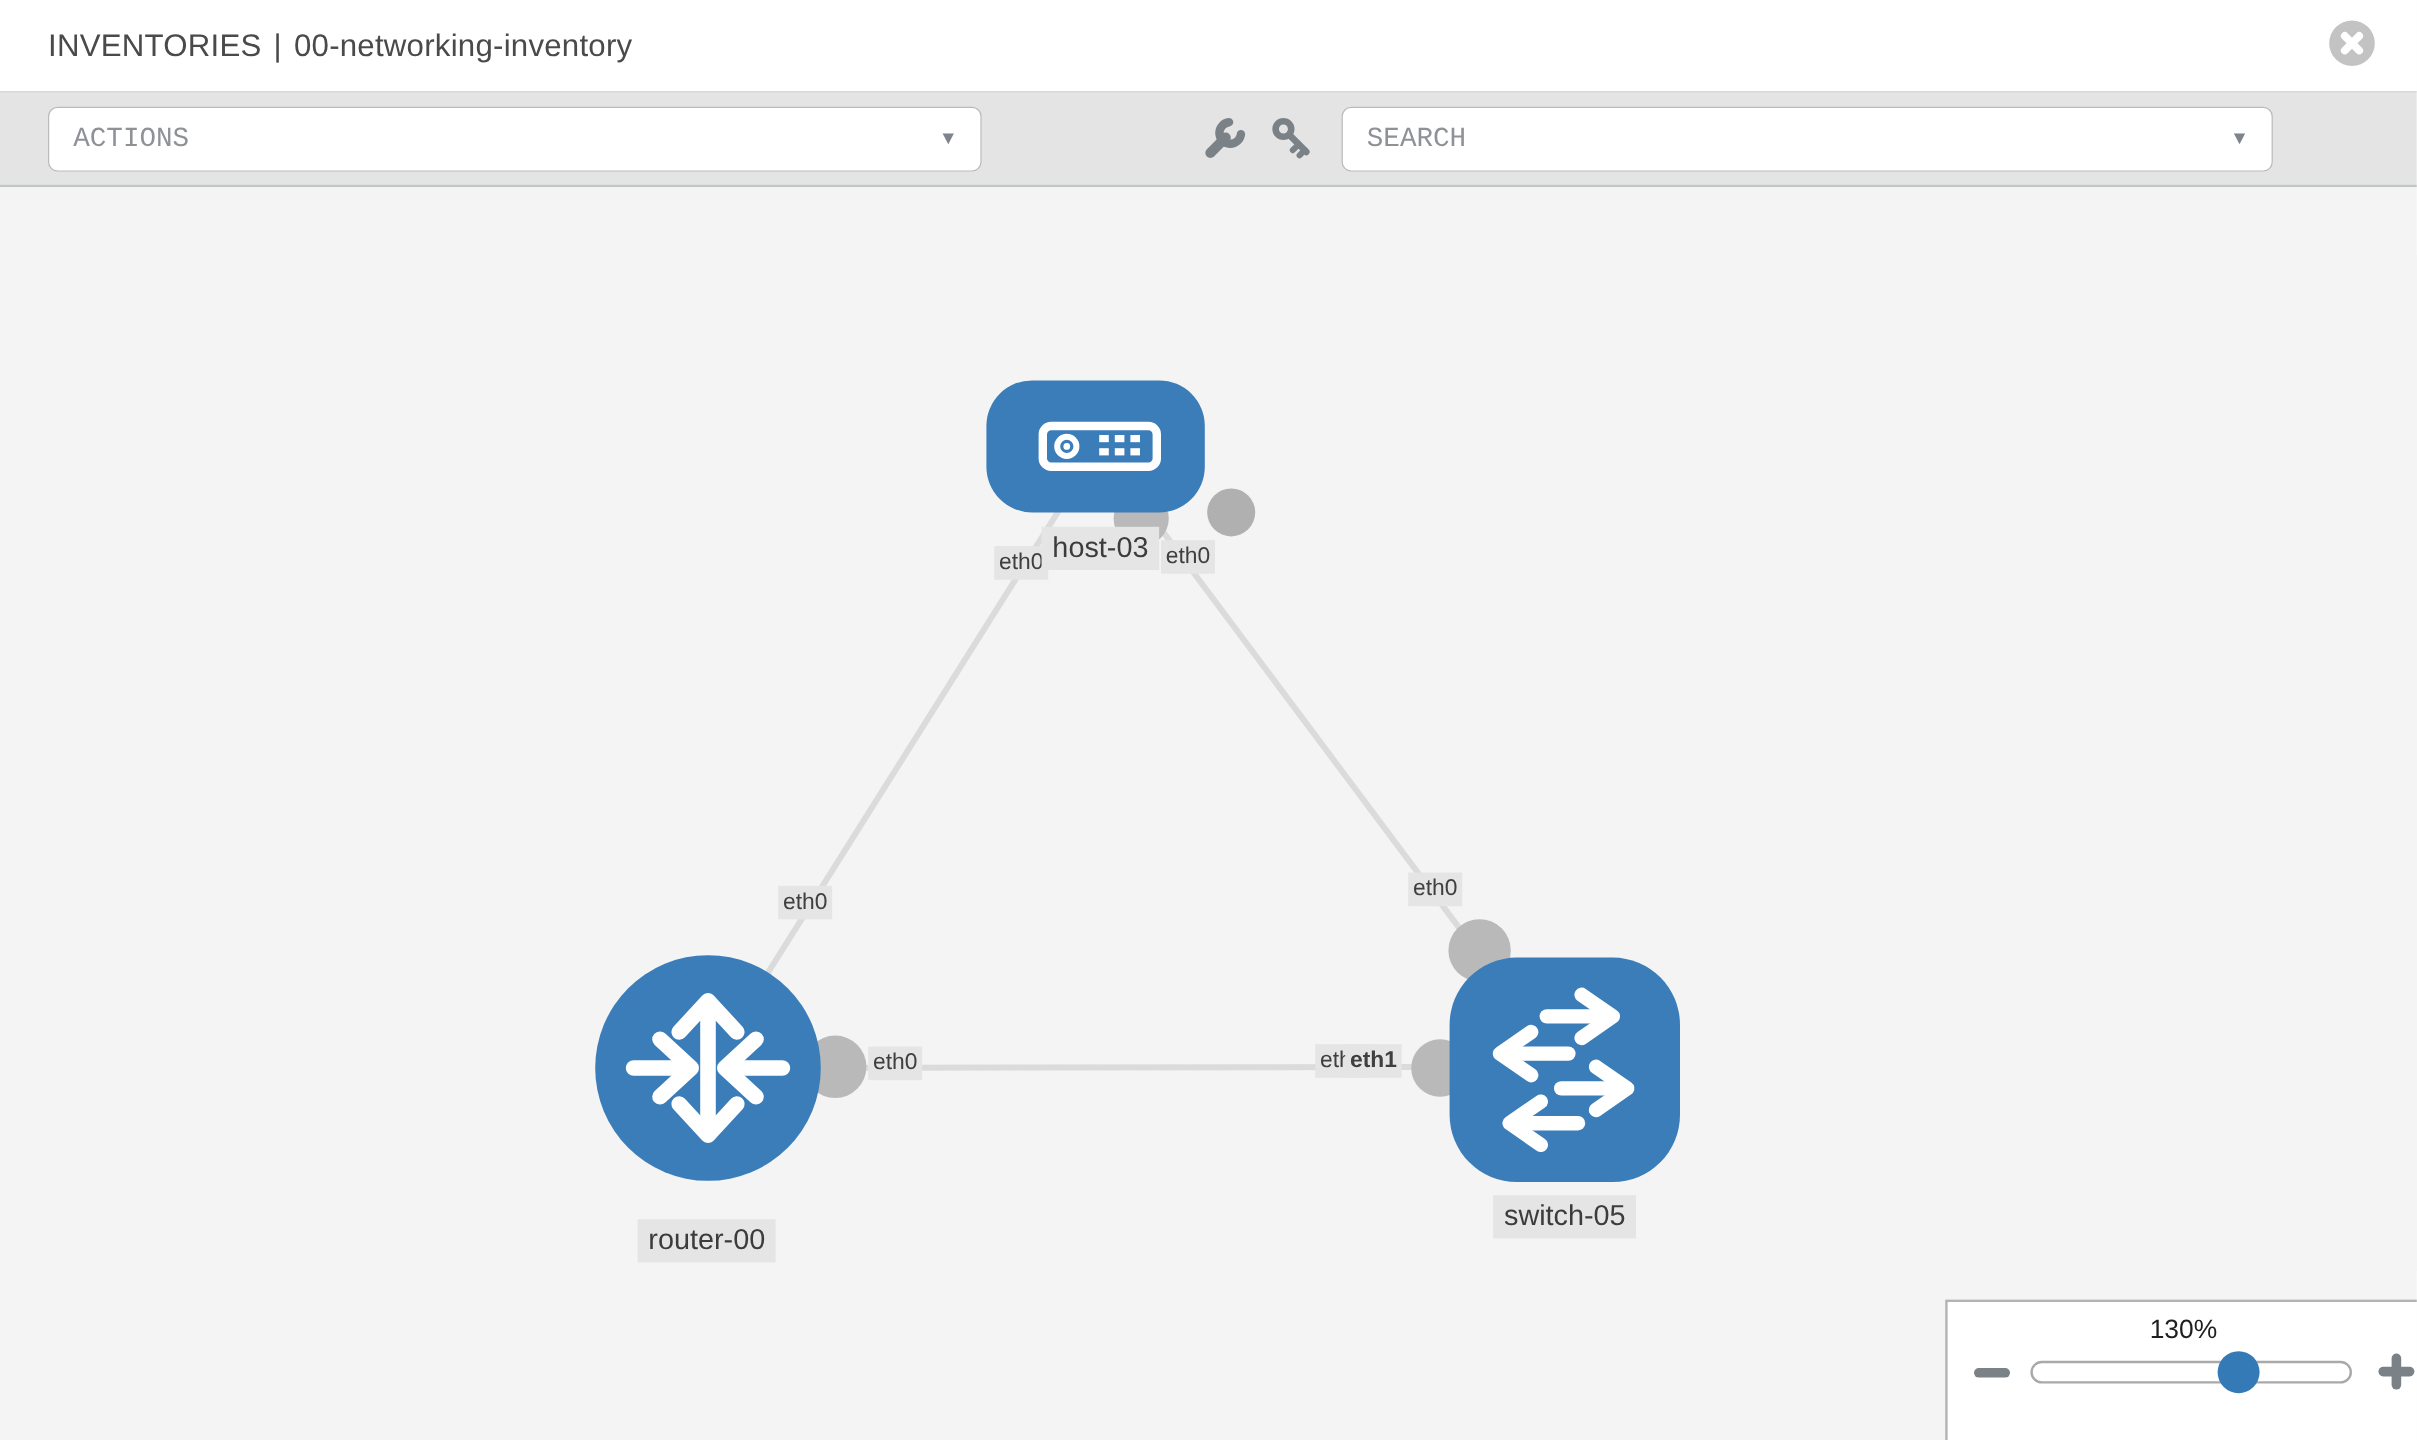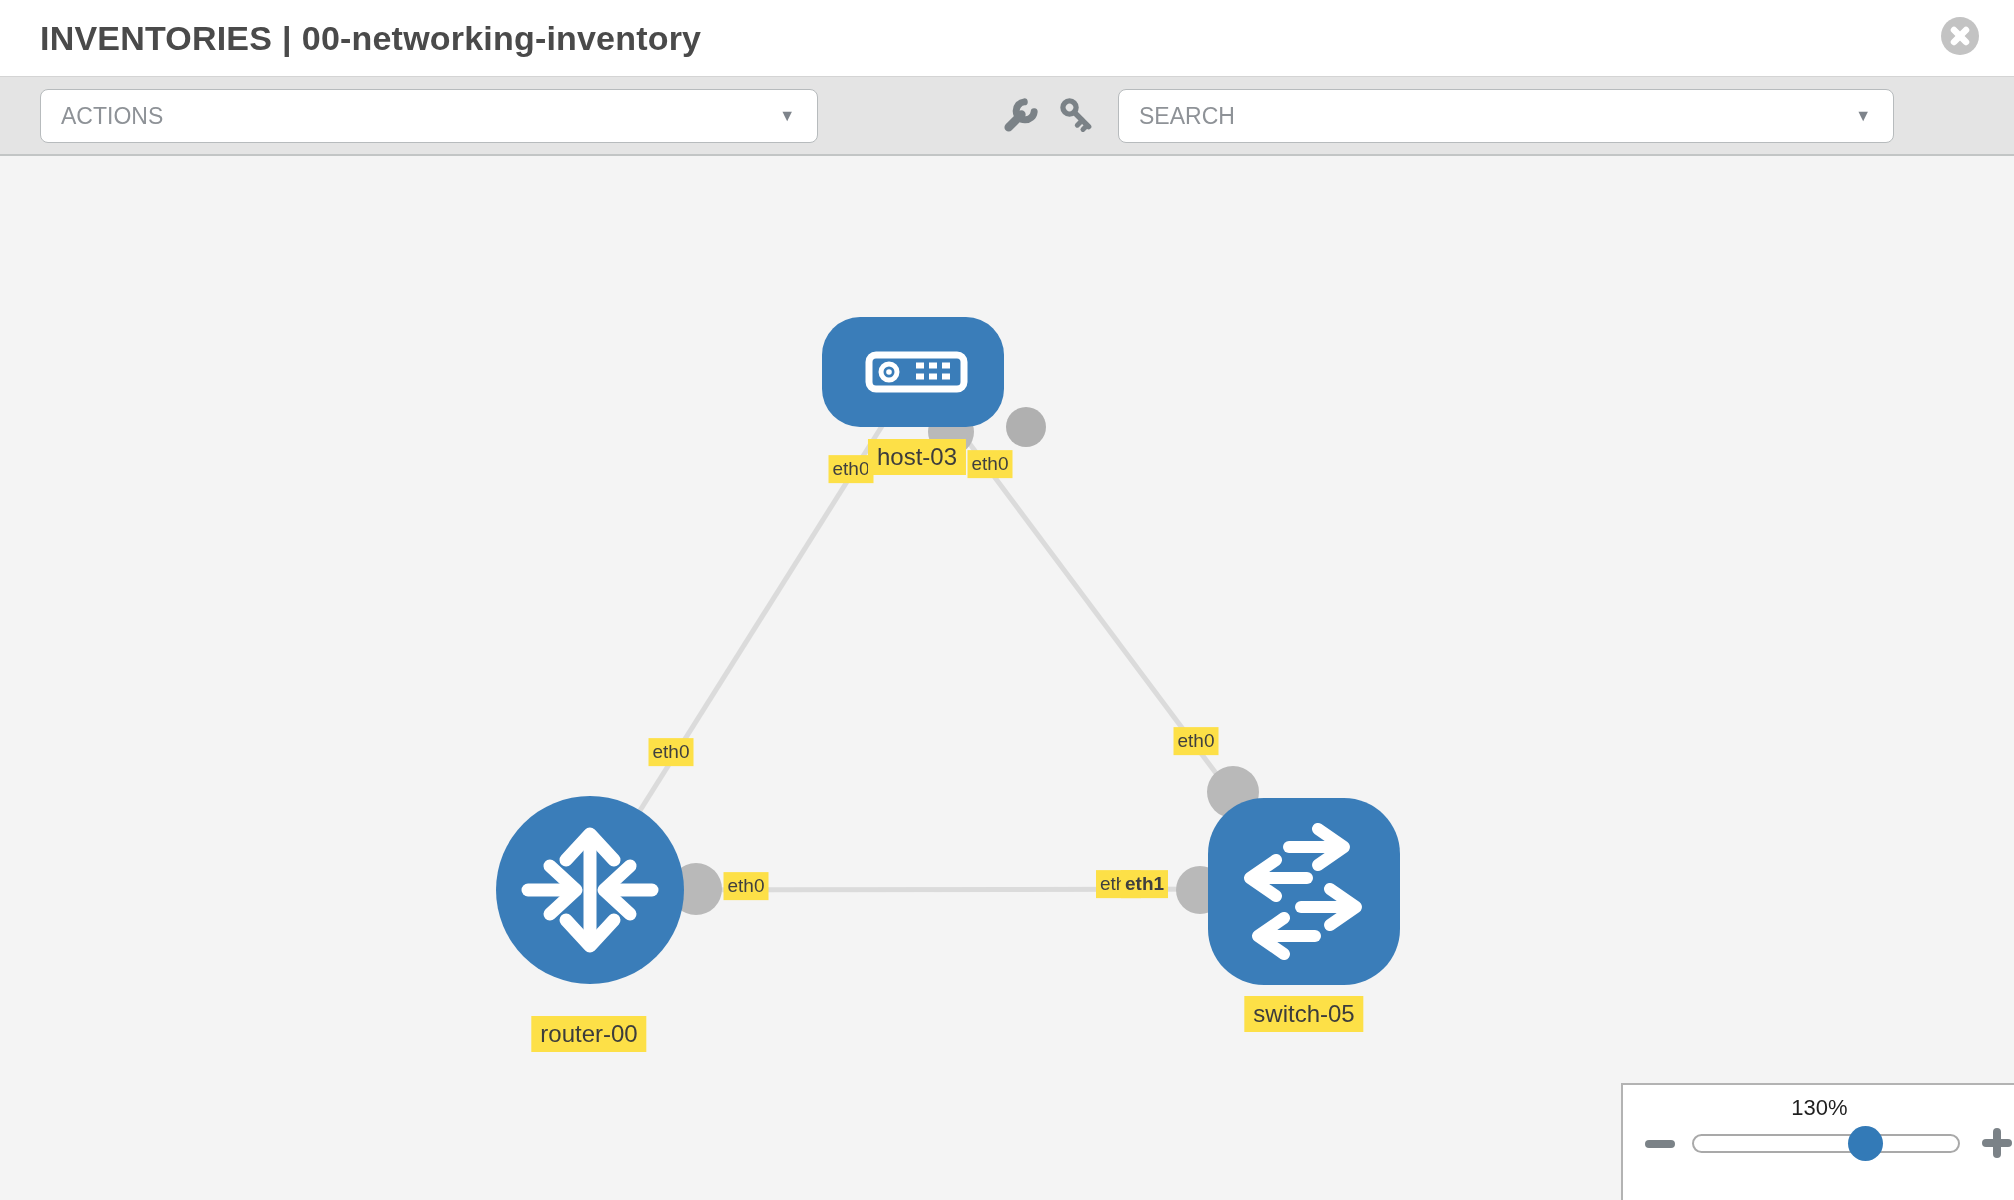--- a/index.html
+++ b/index.html
@@ -7,37 +7,37 @@
   body {
     width:2014px; height:1200px; position:relative; overflow:hidden;
     background:#ffffff; font-family:"Liberation Sans", sans-serif;
   }
 
   
   .header {
     position:absolute; top:0; left:0; width:2014px; height:76px;
     background:#ffffff; display:flex; align-items:center; padding-left:40px;
   }
-  .title { font-size:34px; font-weight:bold; color:#4a4a4a; letter-spacing:0.2px; }
+  .title { font-size:26px; font-weight:normal; color:#4a4a4a; letter-spacing:0.2px; }
   .title .sep { margin:0 10px; color:#4a4a4a; }
   .close-btn {
     position:absolute; left:1941px; top:17px; width:38px; height:38px;
     border-radius:50%; background:#c3c3c3; cursor:pointer;
   }
 
   
   .toolbar {
     position:absolute; top:76px; left:0; width:2014px; height:80px;
     background:#e4e4e4; border-top:1px solid #d4d4d4; border-bottom:2px solid #c2c5c5;
   }
   .select {
     position:absolute; top:12px; height:54px; background:#ffffff;
     border:1px solid #b7bbbd; border-radius:8px;
     display:flex; align-items:center; padding:0 20px;
-    color:#8e9297; font-size:23px; cursor:pointer;
+    color:#8e9297; font-size:23px; cursor:pointer;font-family:Liberation Mono, monospace;
   }
   .select .caret {
     position:absolute; right:22px; top:50%; transform:translateY(-50%);
     color:#7e848b; font-size:16px;
   }
   #actions-select { left:40px;  width:778px; }
   #search-select  { left:1118px; width:776px; }
   .tool-icon { position:absolute; top:94px; cursor:pointer; }
   #wrench-btn { left:998px; }
   #key-btn    { left:1056px; }
@@ -45,21 +45,21 @@
   
   .canvas {
     position:absolute; top:156px; left:0; width:2014px; height:1044px;
     background:#f4f4f4;
   }
   .canvas svg { position:absolute; top:0; left:0; }
 
   
   .chip {
     position:absolute; transform:translate(-50%,-50%);
-    background:#fde047; white-space:nowrap; line-height:1.25;
+    background:#e5e5e5; white-space:nowrap; line-height:1.25;
   }
   .if-chip   { font-size:19px; color:#3f3f3f; padding:2px 4px; }
   .node-chip { font-size:24px; color:#3c3c3c; padding:3px 9px; }
   .left-anchor { transform:translate(0,-50%); }
 
   
   .zoom-panel {
     position:absolute; left:1621px; top:1083px; width:400px; height:130px;
     background:#ffffff; border:2px solid #b3b3b3;
   }

